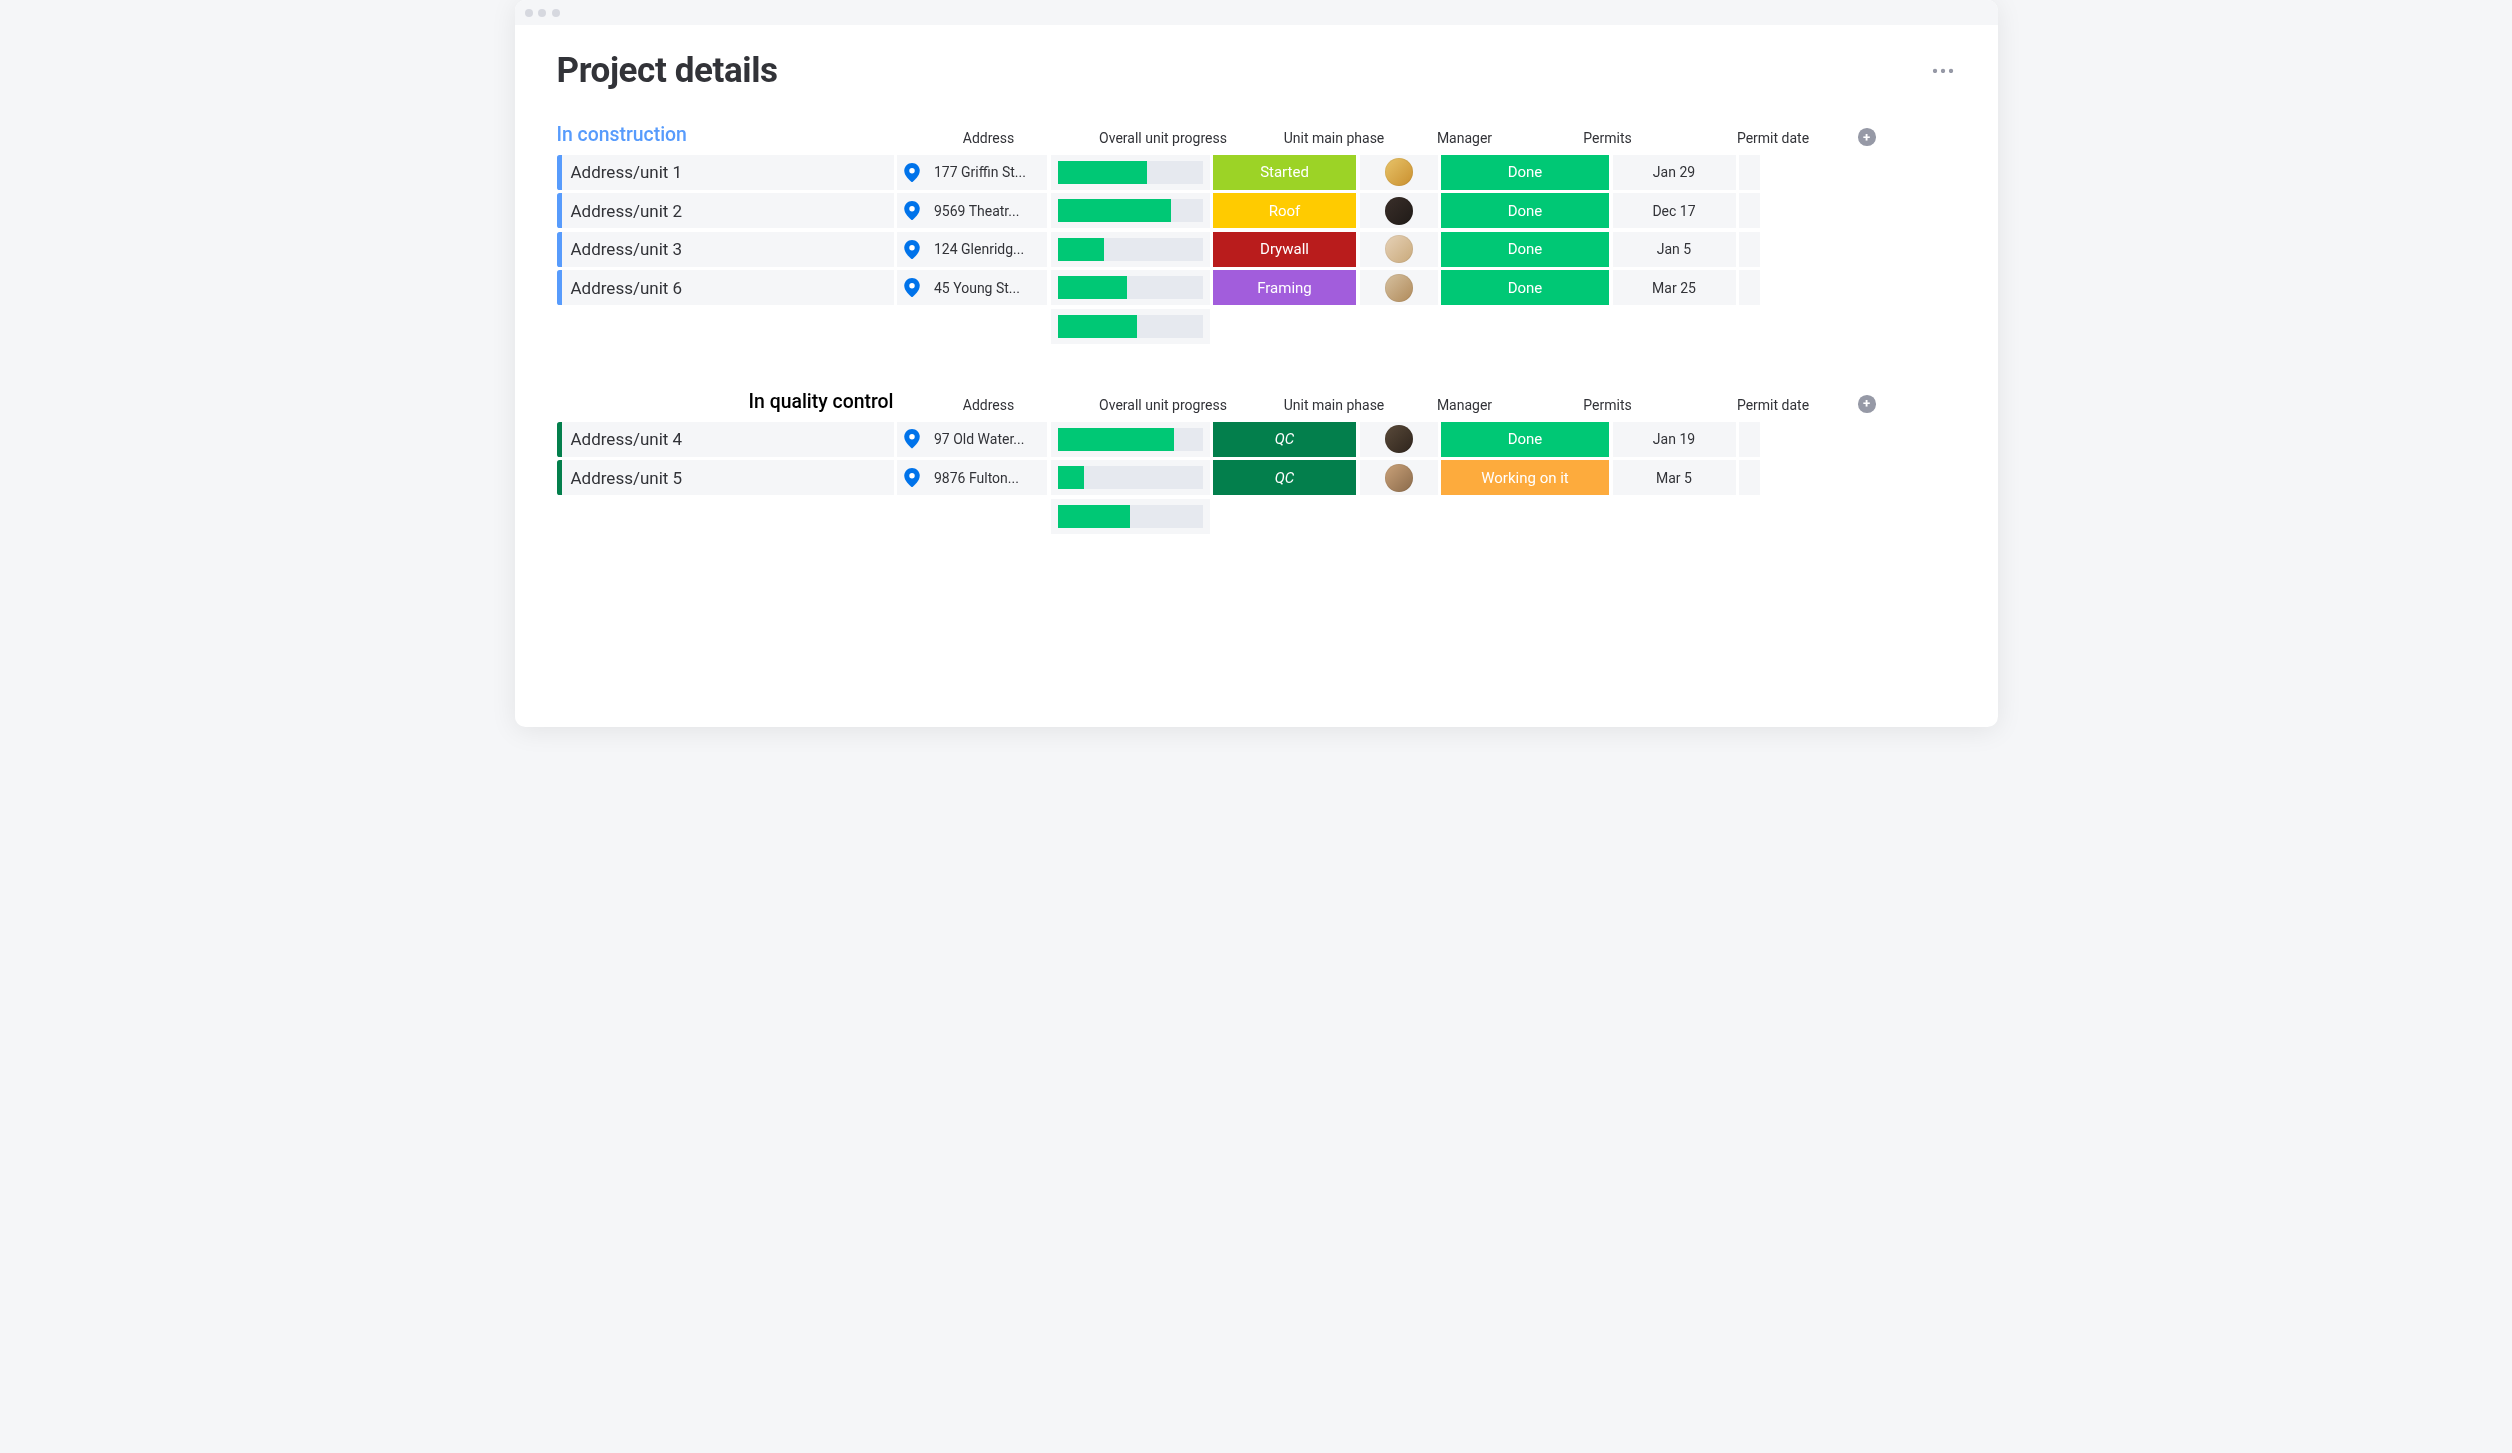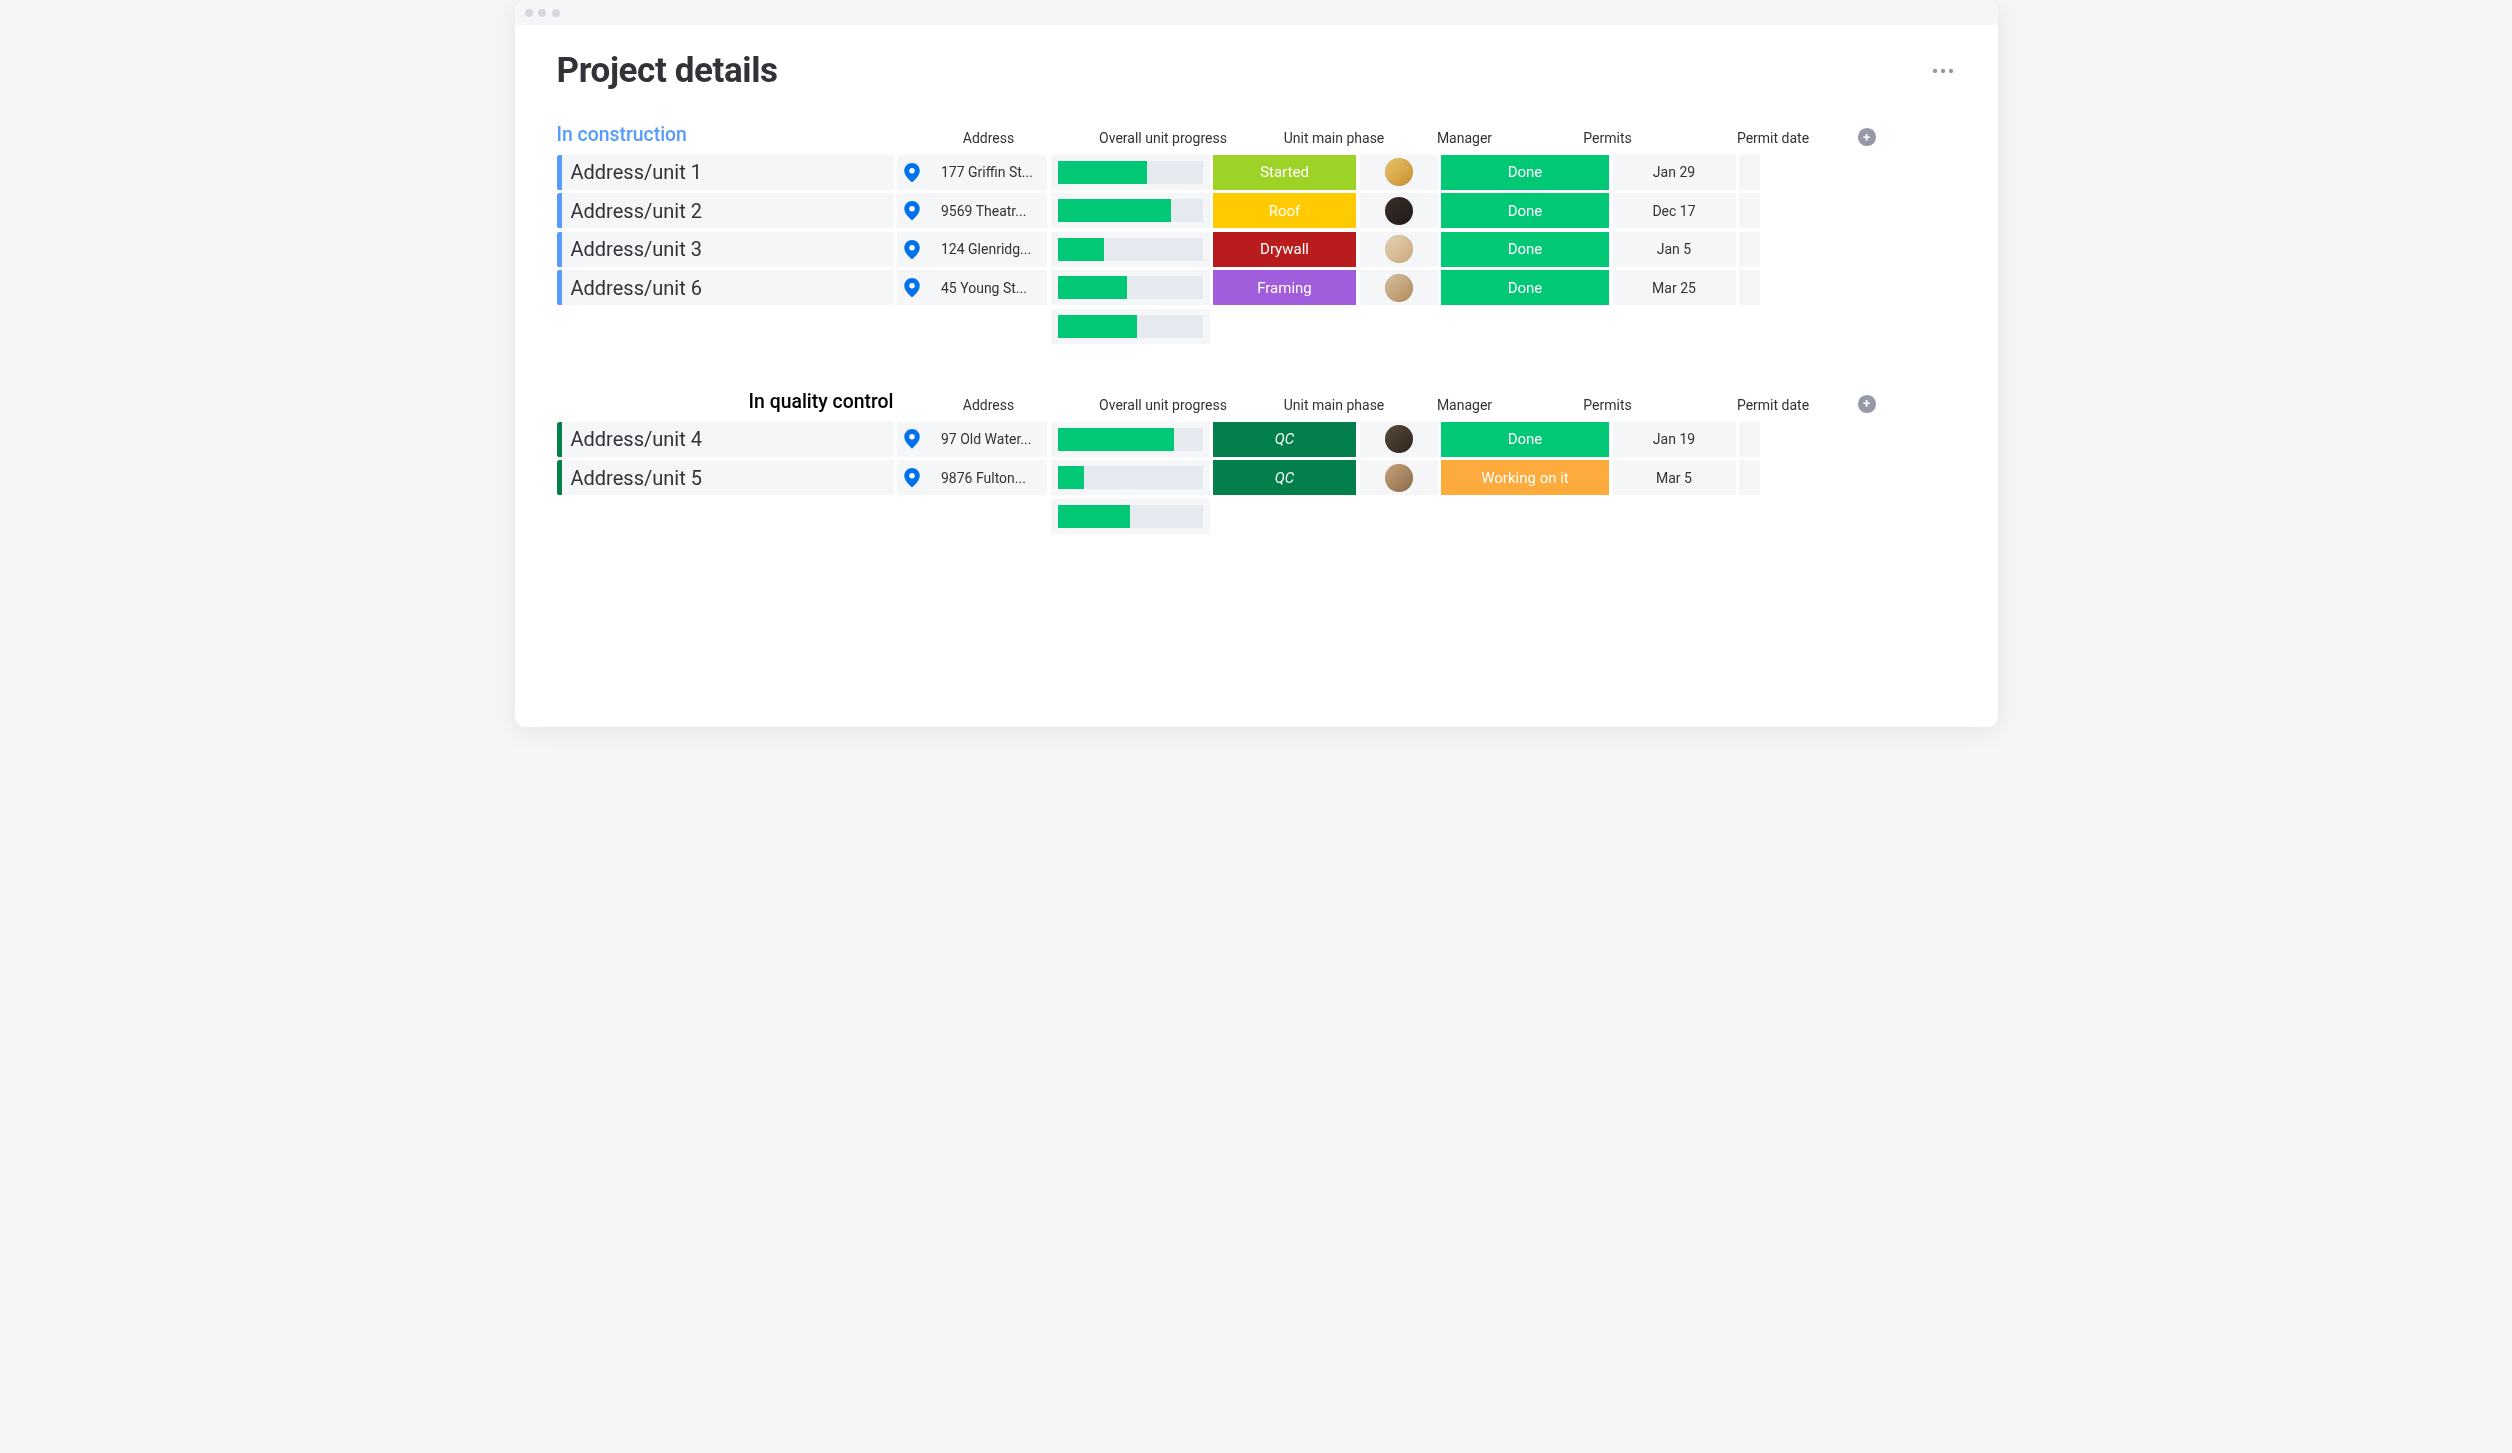--- a/index.html
+++ b/index.html
@@ -104,32 +104,32 @@
     align-items: center;
     justify-content: center;
     height: 35px;
     overflow: hidden;
     cursor: pointer;
   }
   .cell-empty { background: #f5f6f8; }
   .unit-cell {
     justify-content: flex-start;
     padding-left: 9px;
-    font-size: 20px;
+    font-size: 17px;
     color: #323338;
     border-left: 5.3px solid;
     border-radius: 2.6px 0 0 2.6px;
   }
   .unit-cell.blue { border-left-color: #579BFC; }
   .unit-cell.green { border-left-color: #037F4C; }
 
   .addr-cell {
     justify-content: flex-start;
     padding-left: 7px;
-    gap: 21px;
+    gap: 14px;
     font-size: 14px;
     color: #323338;
   }
   .loc-icon {
     width: 16px; height: 19.4px; flex: 0 0 16px;
     display: flex; align-items: center; justify-content: center;
   }
   .loc-icon svg { display: block; }
 
   .progress-cell { padding: 0 7px; }

